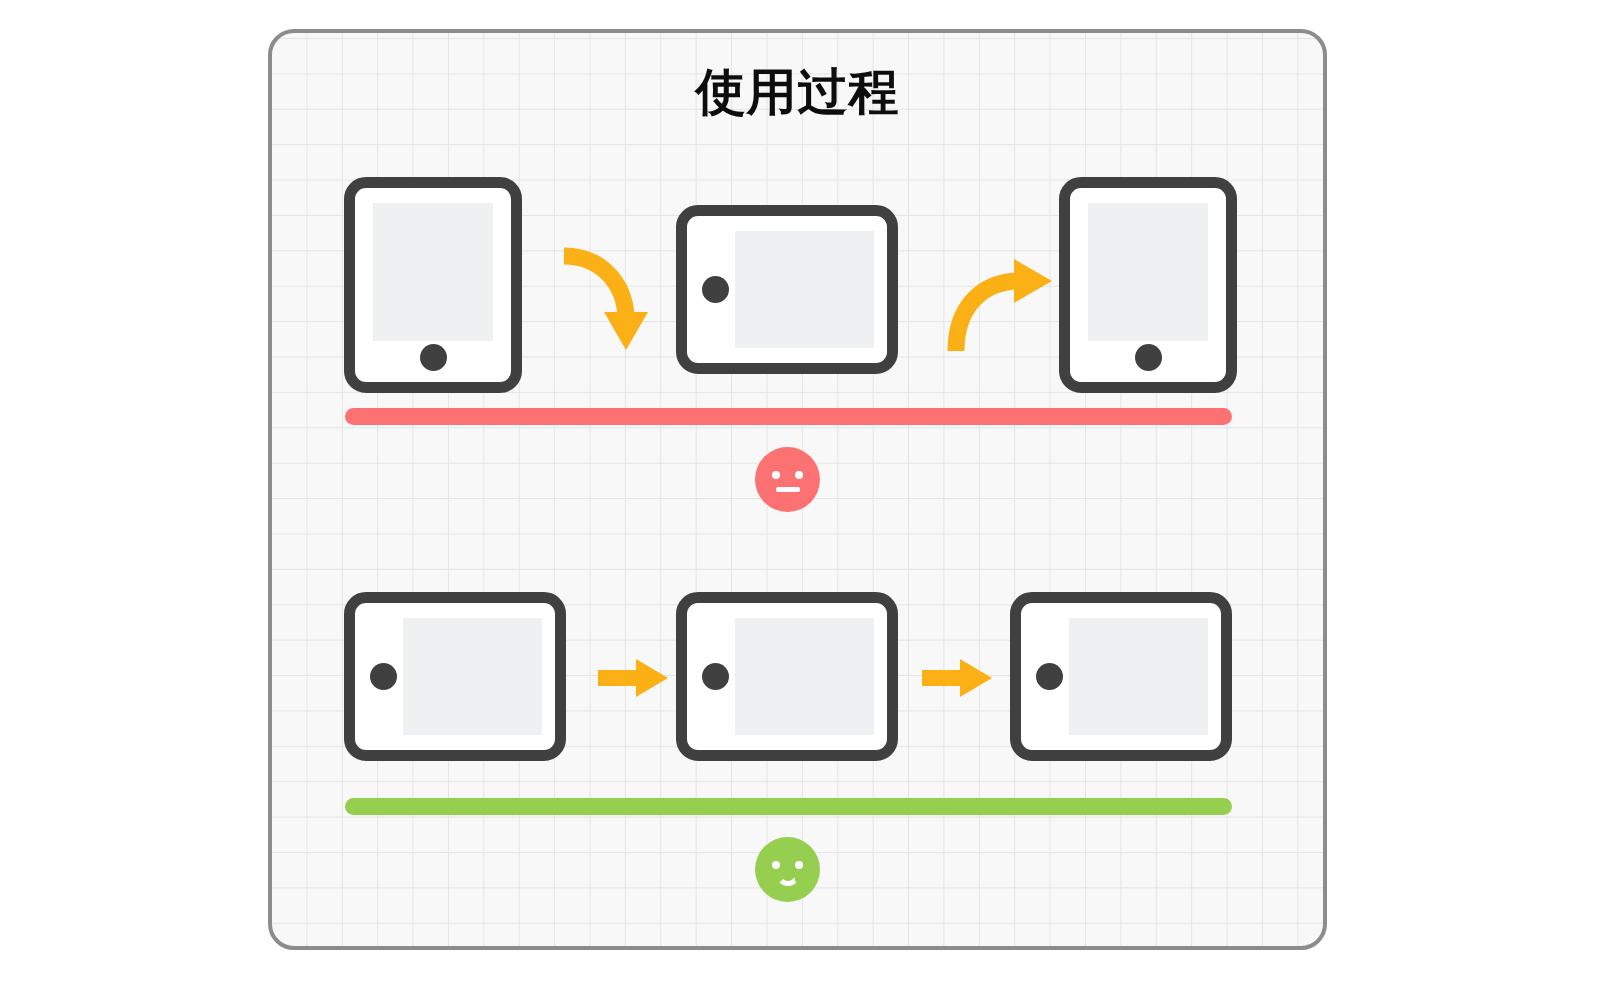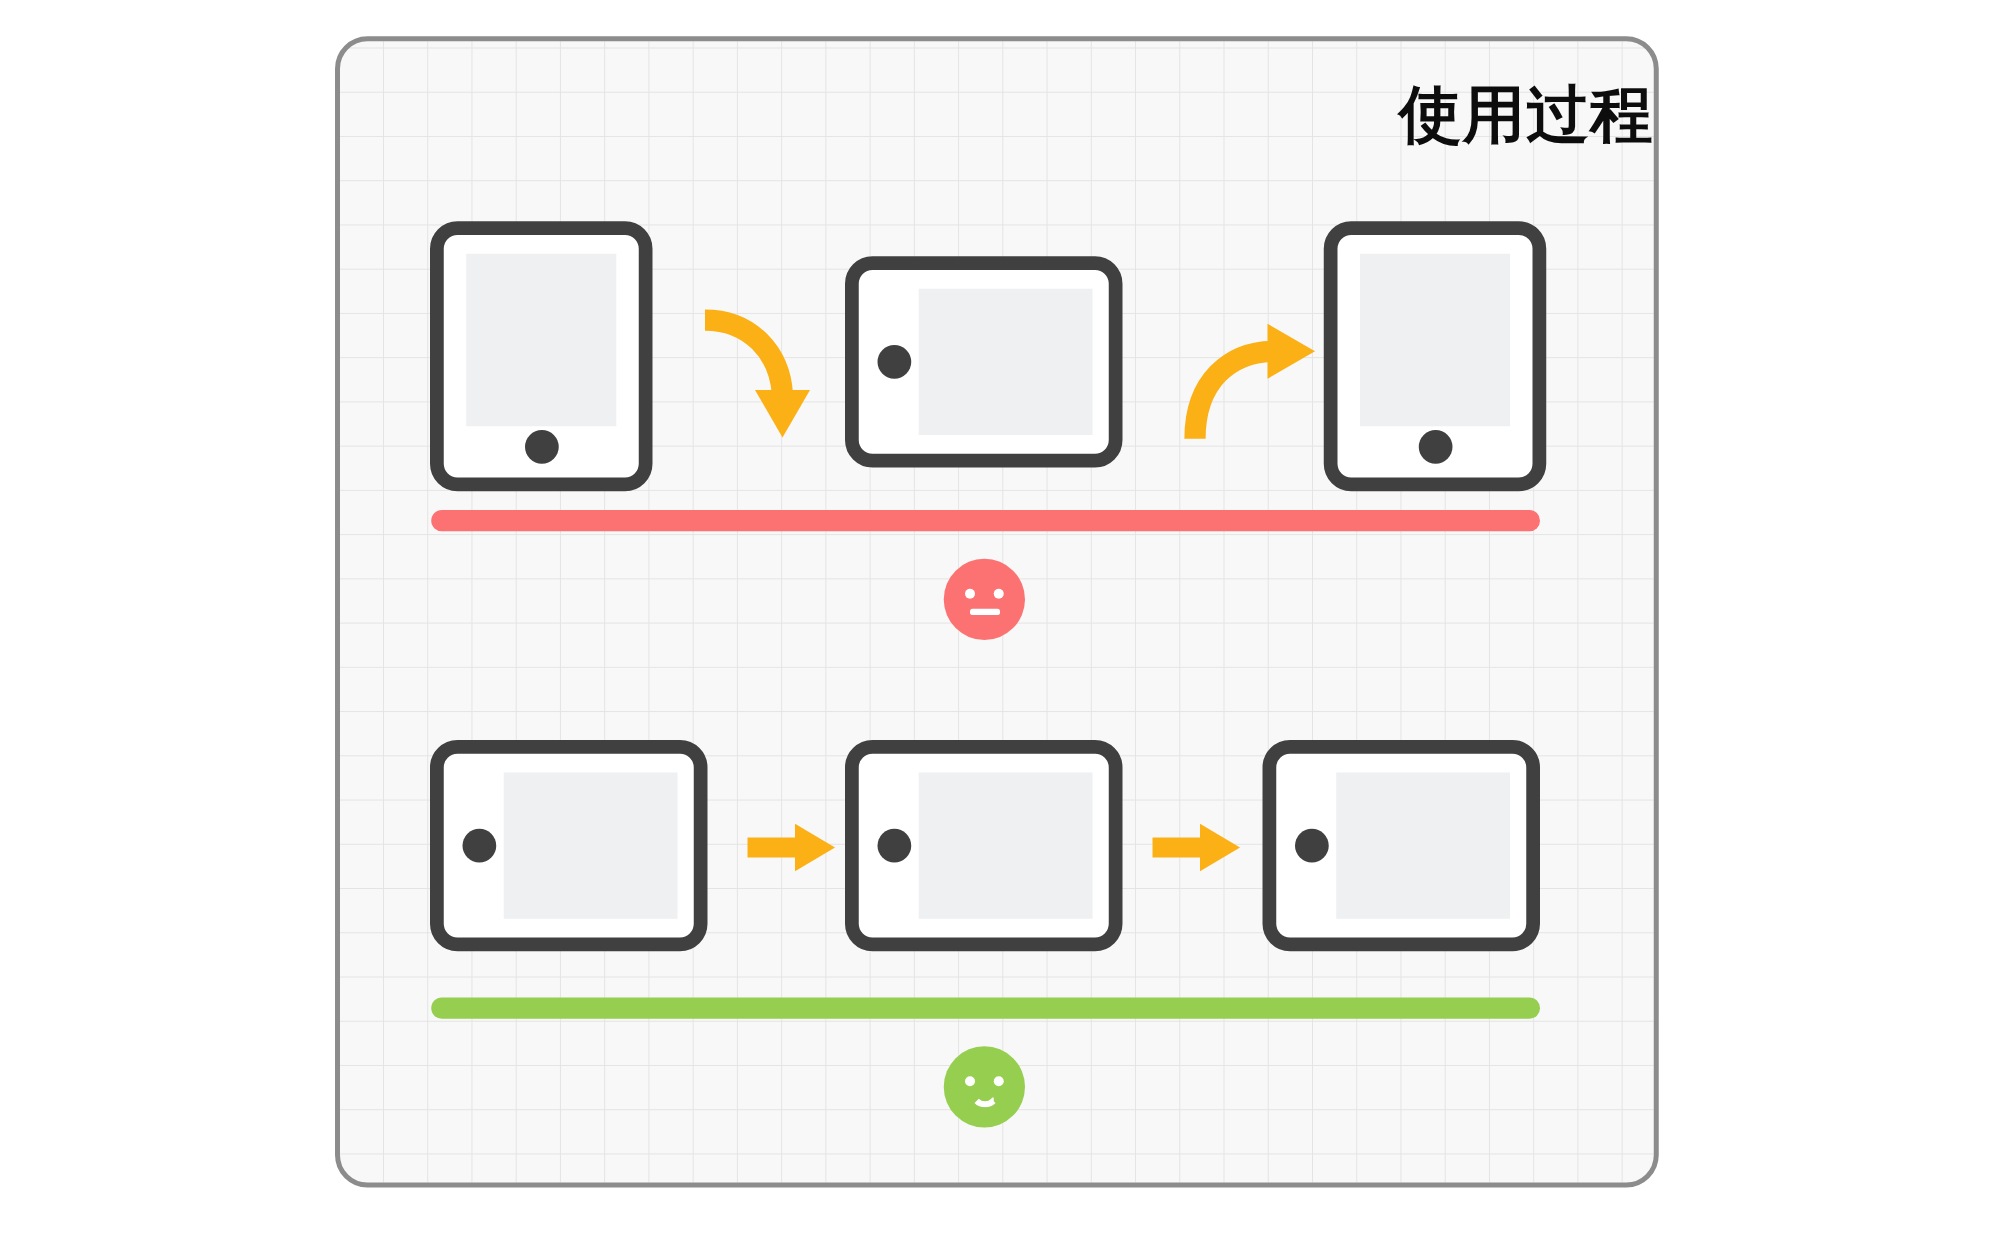--- a/index.html
+++ b/index.html
@@ -39,21 +39,21 @@
     background-size: 35.4px 35.4px;
     background-position: -1px 5px;
     overflow: hidden;
   }
 
   .board-title {
     position: absolute;
     left: 0;
     top: 32px;
     width: 100%;
-    text-align: right;
+    text-align: center;
     font-size: 50px;
     font-weight: 700;
     color: #0d0d0d;
     letter-spacing: 1px;
     line-height: 1.1;
   }
 
   
   .tablet {
     position: absolute;

